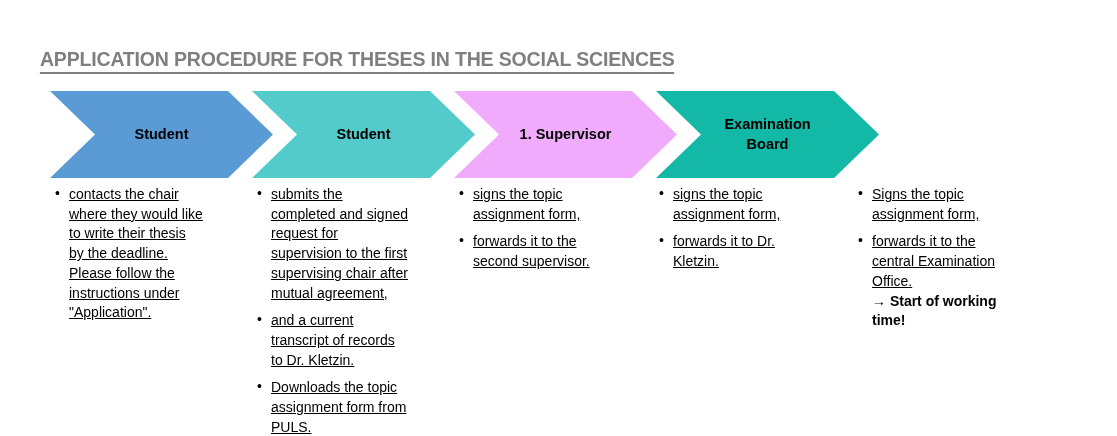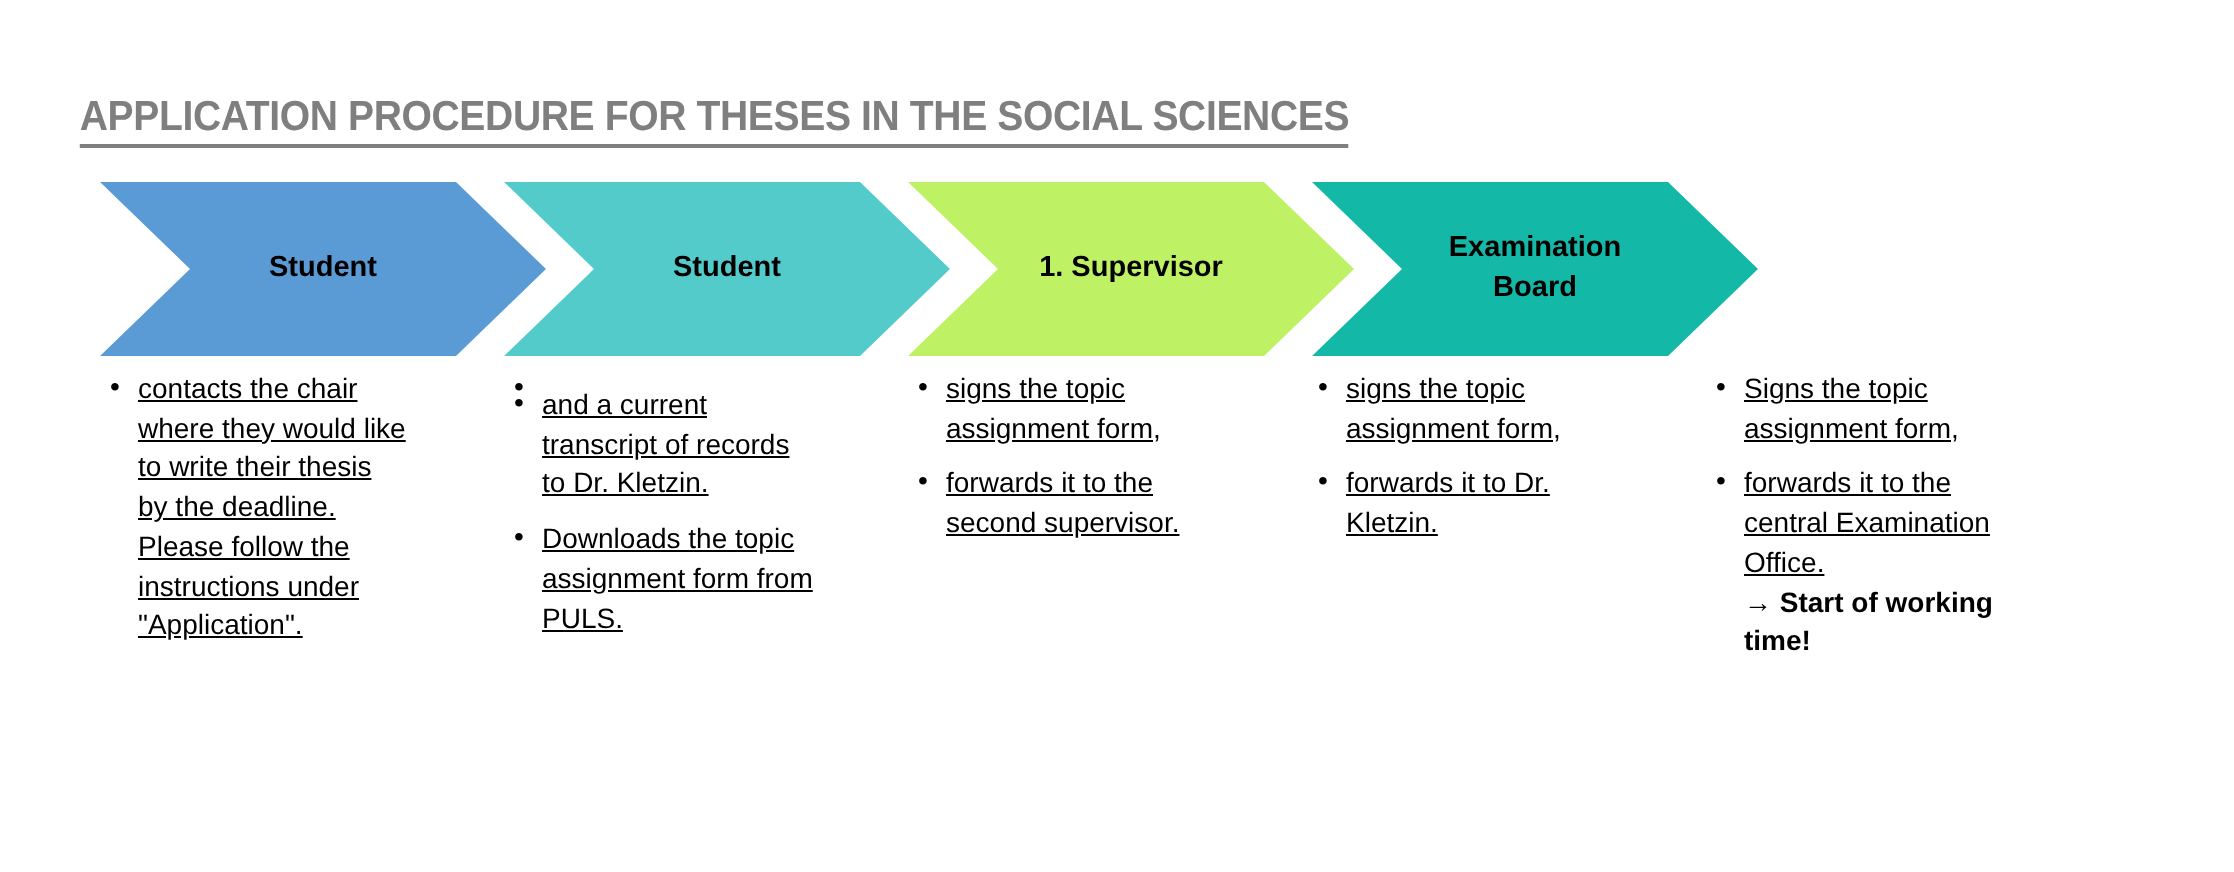--- a/index.html
+++ b/index.html
@@ -78,21 +78,21 @@
     <span class="title" style="color: rgb(127, 127, 127);">APPLICATION PROCEDURE FOR THESES IN THE SOCIAL SCIENCES</span>
   </div>
 
   <div class="chevrons">
     <div class="chevron" style="background: rgb(91, 155, 213);">
       <span class="chevlabel">Student</span>
     </div>
     <div class="chevron" style="background: rgb(83, 203, 203);">
       <span class="chevlabel">Student</span>
     </div>
-    <div class="chevron" style="background: #bef264;">
+    <div class="chevron" style="background: #f0abfc;">
       <span class="chevlabel">1. Supervisor</span>
     </div>
     <div class="chevron" style="background: #14b8a6;">
       <span class="chevlabel">Examination Board</span>
     </div>
   </div>
 
   <div class="col col-1">
     <div class="bullet">
       <span class="dot">•</span>
@@ -102,20 +102,26 @@
 by the deadline.
 Please follow the
 instructions under
 "Application".</span>
     </div>
   </div>
 
   <div class="col col-2">
     <div class="bullet">
       <span class="dot">•</span>
+      <span class="btext"> submits the
+completed and signed
+request for
+supervision to the first
+supervising chair after
+mutual agreement,</span>
     </div>
     <div class="bullet">
       <span class="dot">•</span>
       <span class="btext">and a current
 transcript of records
 to Dr. Kletzin.</span>
     </div>
     <div class="bullet">
       <span class="dot">•</span>
       <span class="btext">Downloads the topic

